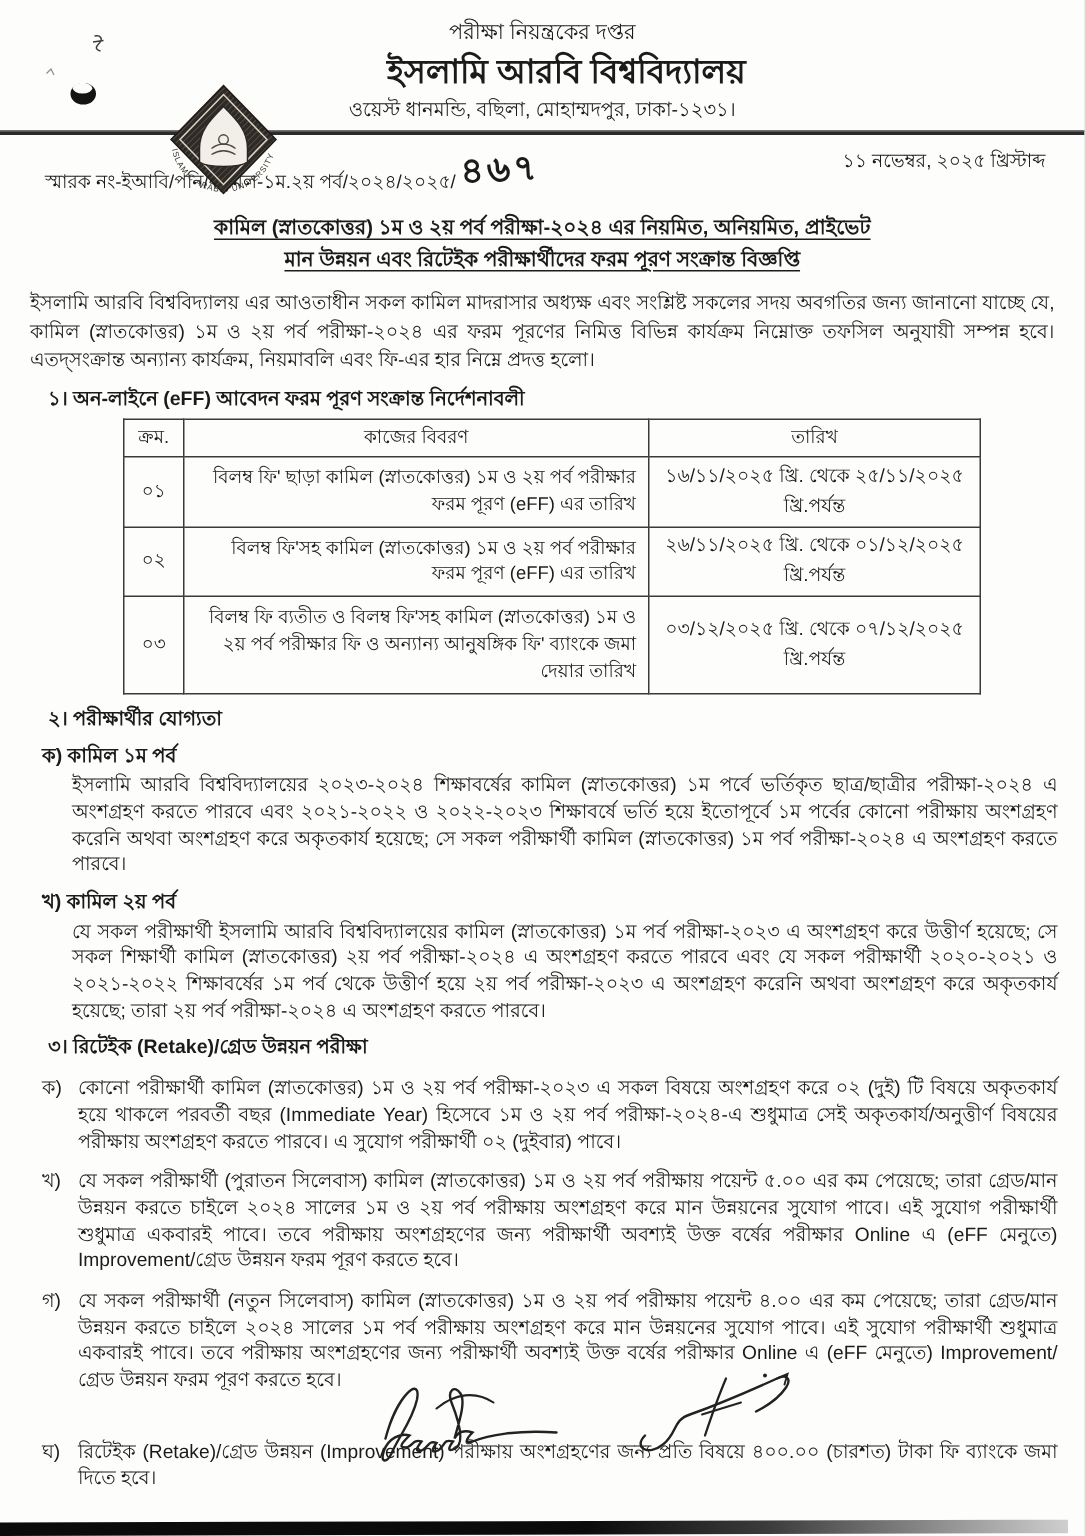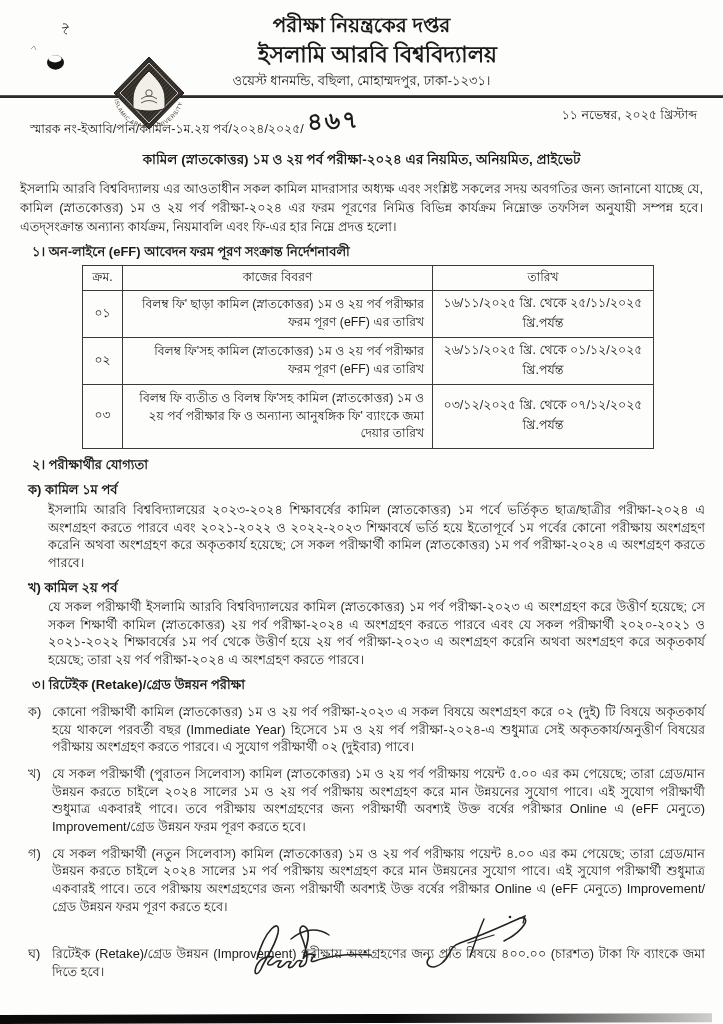--- a/index.html
+++ b/index.html
@@ -6,40 +6,40 @@
   html,body { width: 724px; }
   body { font-family: "Liberation Sans", "DejaVu Sans", sans-serif; background:#9a9a9a; }
   .page {
     position: relative; width: 724px; height: 1024px;
     background: #fdfdfb; color: #1b1b1b; overflow: hidden;
     padding-top: 13px;
     border-right: 1px solid #d8d8d8;
   }
   
   .header { text-align: center; line-height: 1.25; }
-  .hdr-office   { font-size: 20px; font-weight: 700; padding-bottom: 3px; }
+  .hdr-office   { font-size: 14px; font-weight: 400; padding-bottom: 3px; }
   .hdr-univ     { font-size: 22px; font-weight: 700; padding-bottom: 4px; margin-left: 32px; }
   .hdr-links    { font-size: 15px; font-weight: 700; padding-bottom: 3px; }
   .hdr-links span { text-decoration: underline; text-underline-offset: 2px; margin: 0 9px; }
   .hdr-address  { font-size: 13px; padding-bottom: 6px; }
   .rule { height: 3px; background:#2b2b2b; border-top:1px solid #555; width: 100%; }
 
   .punch-hole { position:absolute; left:46px; top:53px; width:19px; height:17px; }
   .ink-mark { position:absolute; color:#444; font-size:9px; }
   .logo { position:absolute; left:108px; top:49px; width:82px; height:88px; }
 
   
   .memo-row { display:flex; justify-content:space-between; align-items:flex-start;
               padding: 8px 26px 0 30px; font-size: 12.5px; }
   .handwritten { display:inline-block; font-size: 24px; font-weight:600; letter-spacing:2px;
                  transform: rotate(-3deg); position:relative; top:-4px; margin-left:3px;
                  font-family:"DejaVu Serif", serif; }
   
   .title { text-align:center; font-weight:700; font-size:13.5px; line-height:1.55; margin-top:4px; }
-  .title div { text-underline-offset: 3px; }
+  .title div { text-decoration: underline; text-underline-offset: 3px; }
 
   
   .intro { margin: 8px 20px 0 20px; font-size:12.8px; line-height:1.5; text-align:justify; }
   .sec-heading { margin: 7px 20px 0 32px; font-size:13px; font-weight:700; line-height:1.4; }
 
   
   table { border-collapse: collapse; margin: 4px 0 0 82px; width: 571px;
           font-size:12.3px; table-layout: fixed; }
   th, td { border: 1.4px solid #3a3a3a; padding: 2px 6px; }
   th { font-weight: 400; text-align:center; }
@@ -109,20 +109,21 @@
 
   <div class="memo-row">
     <div>
       <span>স্মারক নং-ইআবি/পনি/কামিল-১ম.২য় পর্ব/২০২৪/২০২৫/</span><span class="handwritten">৪৬৭</span>
     </div>
     <div>১১ নভেম্বর, ২০২৫ খ্রিস্টাব্দ</div>
   </div>
 
   <div class="title">
     <div>কামিল (স্নাতকোত্তর) ১ম ও ২য় পর্ব পরীক্ষা-২০২৪ এর নিয়মিত, অনিয়মিত, প্রাইভেট</div>
+    <div>মান উন্নয়ন এবং রিটেইক পরীক্ষার্থীদের ফরম পূরণ সংক্রান্ত বিজ্ঞপ্তি</div>
   </div>
 
   <p class="intro">ইসলামি আরবি বিশ্ববিদ্যালয় এর আওতাধীন সকল কামিল মাদরাসার অধ্যক্ষ এবং সংশ্লিষ্ট সকলের সদয় অবগতির জন্য জানানো যাচ্ছে যে, কামিল (স্নাতকোত্তর) ১ম ও ২য় পর্ব পরীক্ষা-২০২৪ এর ফরম পূরণের নিমিত্ত বিভিন্ন কার্যক্রম নিম্নোক্ত তফসিল অনুযায়ী সম্পন্ন হবে। এতদ্‌সংক্রান্ত অন্যান্য কার্যক্রম, নিয়মাবলি এবং ফি-এর হার নিম্নে প্রদত্ত হলো।</p>
 
   <div class="sec-heading">১। অন-লাইনে (eFF) আবেদন ফরম পূরণ সংক্রান্ত নির্দেশনাবলী</div>
   <table>
     <colgroup>
         <col class="c-sl">
         <col class="c-desc">
         <col class="c-date">

